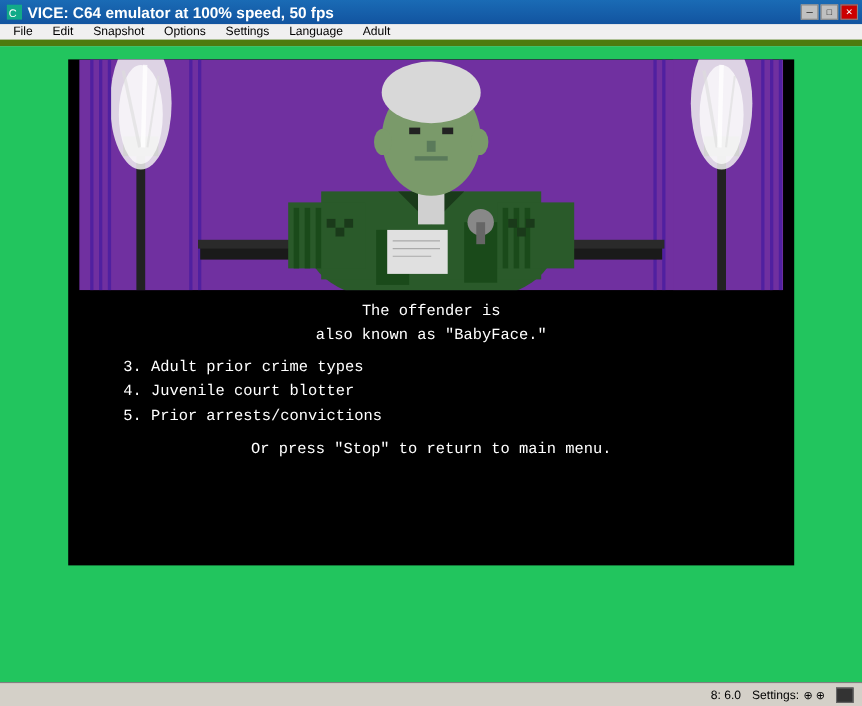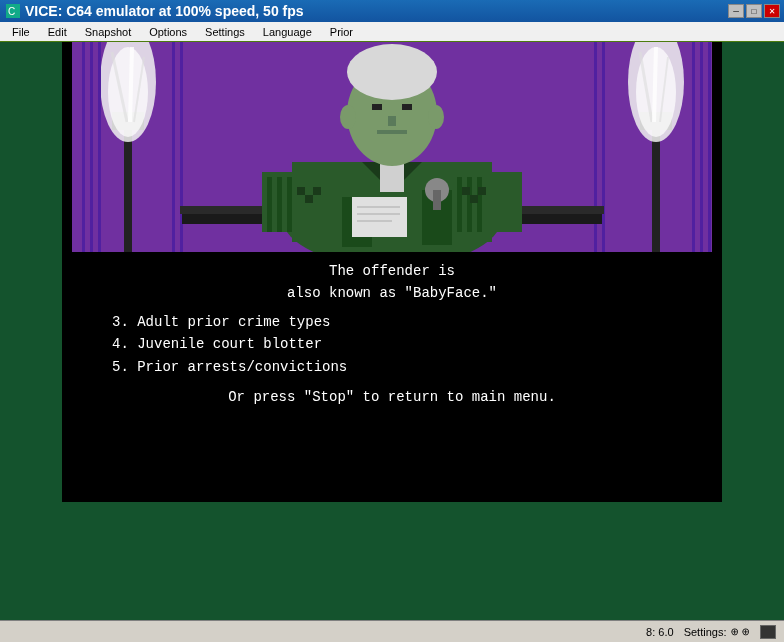--- a/index.html
+++ b/index.html
@@ -51,43 +51,43 @@
       font-size: 8px;
       color: #000;
       cursor: pointer;
     }
     .title-btn.close { background: #cc0000; color: white; }
 
     
     .menu-bar {
       height: 20px;
       background: #f0f0f0;
-      border-bottom: 1px solid #4d7c0f;
+      border-bottom: 6px solid #4d7c0f;
       display: flex;
       align-items: center;
       padding: 0 4px;
       gap: 2px;
     }
     .menu-item {
       padding: 2px 8px;
       font-size: 11px;
       cursor: pointer;
       color: #000;
     }
 
     
     .main-area {
-      background: #14532d;
+      background: #22c55e;
       width: 784px;
       height: 578px;
       position: relative;
       display: flex;
       flex-direction: column;
       align-items: center;
-      padding-top: 0;
+      padding-top: 12px;
     }
 
     
     .c64-screen {
       width: 660px;
       height: 460px;
       background: #000;
       display: flex;
       flex-direction: column;
       align-items: center;
@@ -166,21 +166,21 @@
   </div>
 </div>
 
 <div class="menu-bar">
   <div class="menu-item">File</div>
   <div class="menu-item">Edit</div>
   <div class="menu-item">Snapshot</div>
   <div class="menu-item">Options</div>
   <div class="menu-item">Settings</div>
   <div class="menu-item">Language</div>
-  <div class="menu-item">Prior</div>
+  <div class="menu-item">Adult</div>
 </div>
 
 <div class="main-area">
   <div class="c64-screen">
 
     <svg class="scene-svg" viewBox="0 0 640 210" xmlns="http://www.w3.org/2000/svg">
 
       <rect width="640" height="210" fill="#7030a0"></rect>
 
       <rect x="10" y="0" width="90" height="210" fill="#7030a0"></rect>

